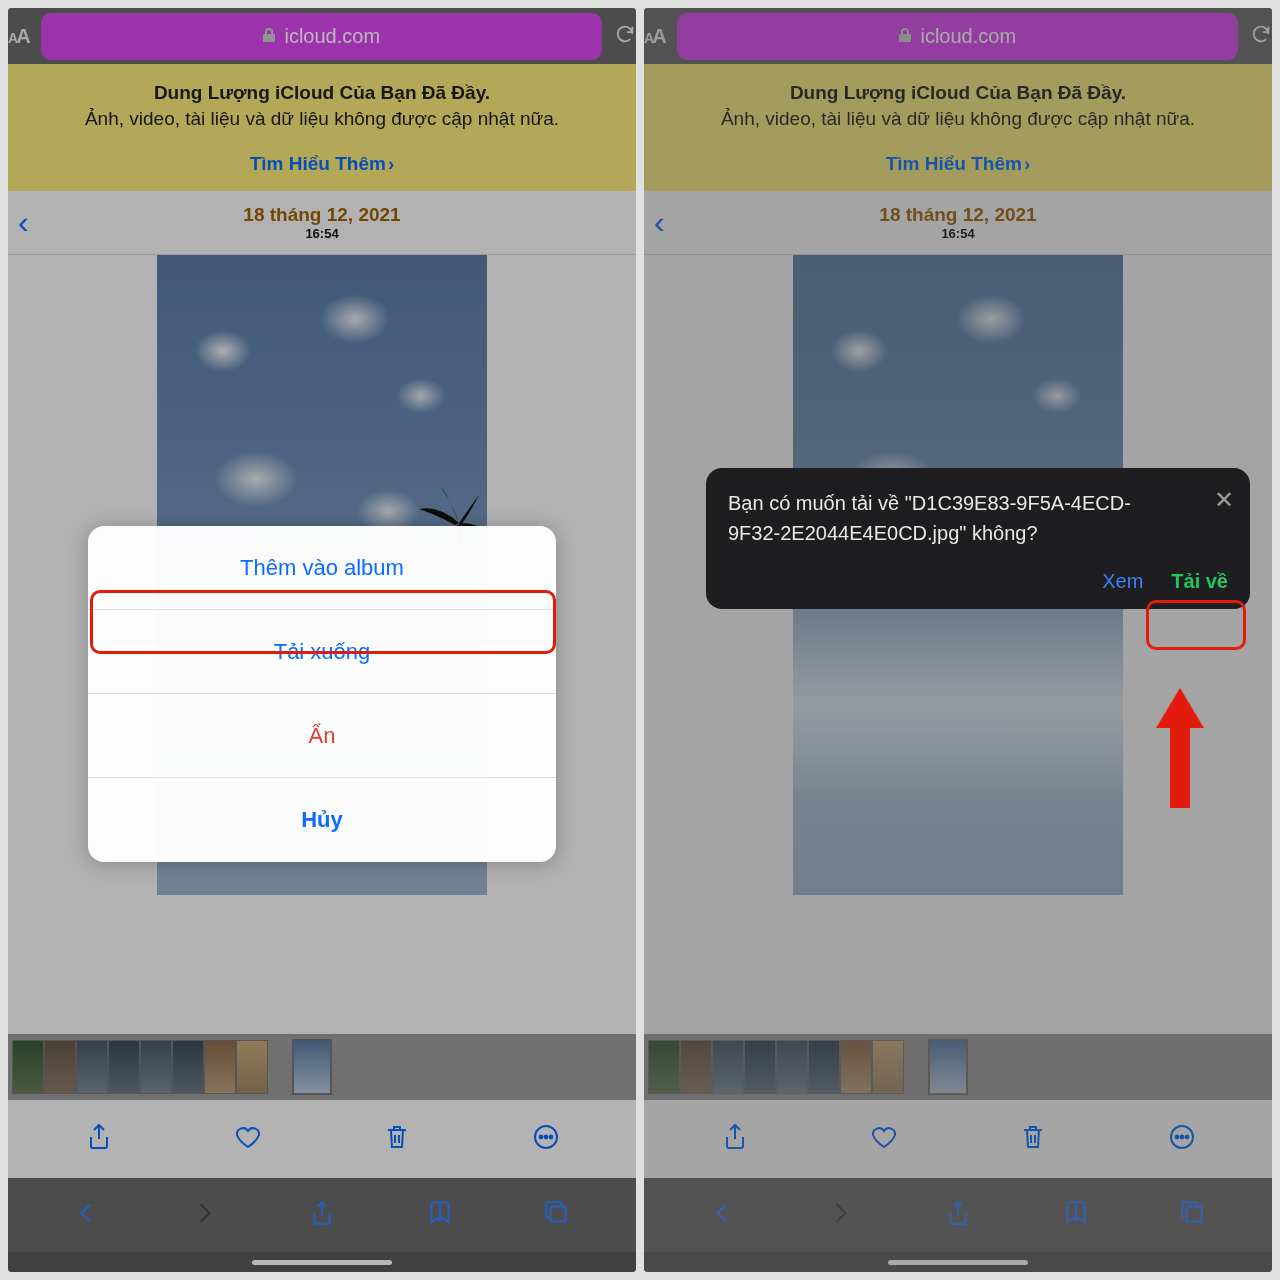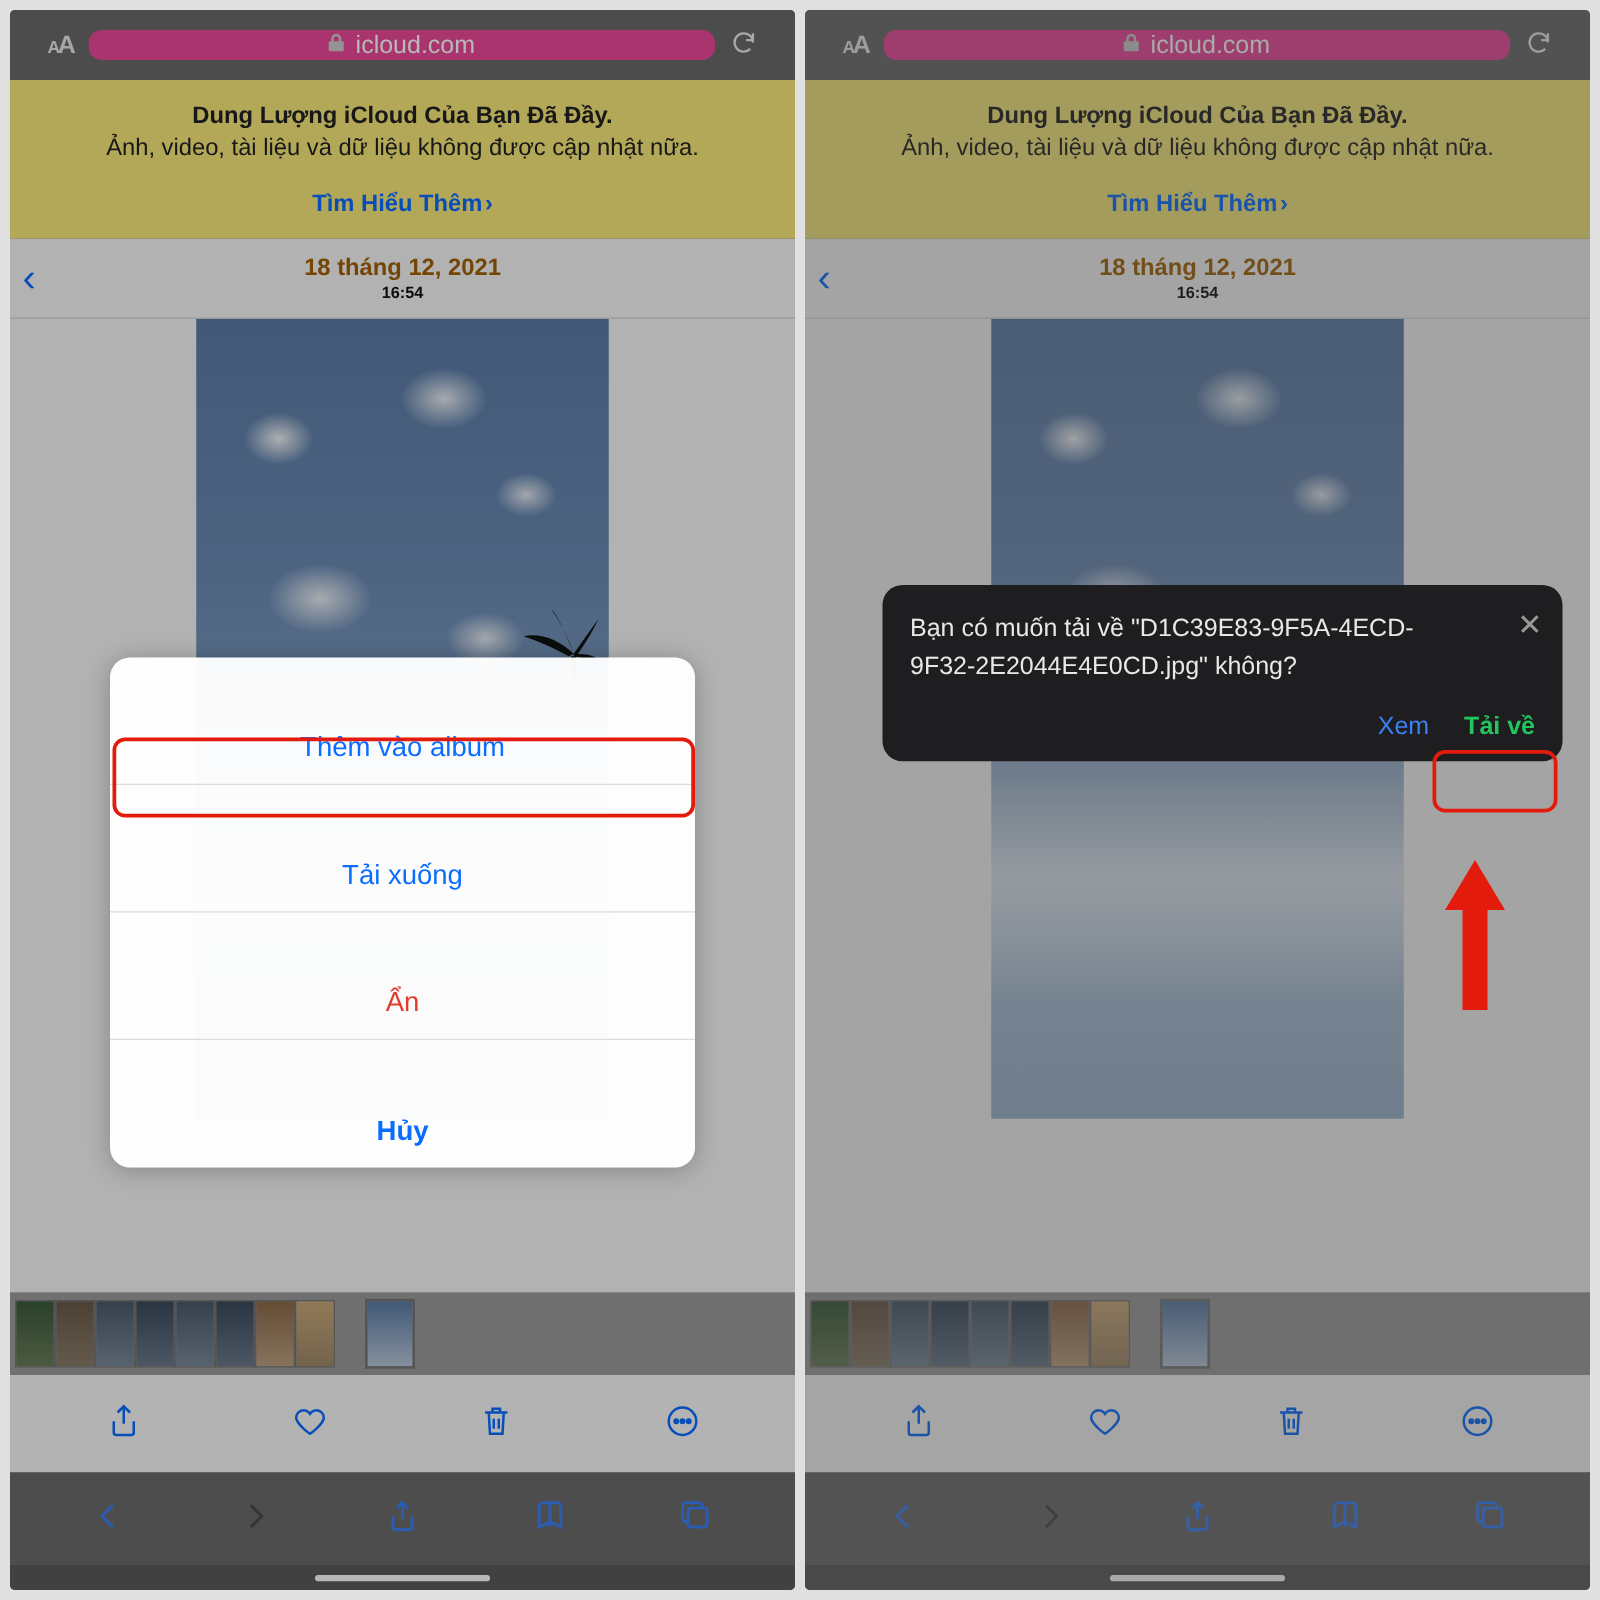--- a/index.html
+++ b/index.html
@@ -16,28 +16,28 @@
     border-radius: 4px;
     display: flex; flex-direction: column;
     position: relative;
     overflow: hidden;
   }
   
   .safari-bar {
     height: 56px;
     background: #6a6a6a;
     display: flex; align-items: center;
-    padding: 0 30px; gap: 0;
+    padding: 0 0; gap: 0;
   }
   .aa { color: #e8e8e8; font-weight: 600; letter-spacing: -2px; }
   .aa .small { font-size: 14px; }
   .aa .big { font-size: 20px; }
   .urlbox {
-    flex: 1; margin: 0 12px; height: 24px;
-    background: #ec4899; border-radius: 10px;
+    flex: 1; margin: 0 12px; height: 47px;
+    background: #d946ef; border-radius: 10px;
     display: flex; align-items: center; justify-content: center;
     color: #fff; font-size: 20px; gap: 8px;
   }
   .lock-icon svg { width: 14px; height: 16px; fill: #ccc; }
   .reload-icon svg { width: 22px; height: 22px; stroke: #eaeaea; fill: none; stroke-width: 2; }
   
   .banner {
     background: #f7e97a;
     padding: 16px 22px 14px;
     text-align: center;
@@ -134,24 +134,23 @@
   .action-sheet {
     position: absolute; left: 50%; transform: translateX(-50%);
     top: 518px;
     width: 468px; z-index: 10;
     background: rgba(255,255,255,.97);
     border-radius: 16px;
     overflow: hidden;
     box-shadow: 0 2px 20px rgba(0,0,0,.25);
   }
   .sheet-item {
-    height: 59px; display: flex; align-items: center; justify-content: center;
+    height: 84px; display: flex; align-items: center; justify-content: center;
     font-size: 22px; color: #0a6dff; font-weight: 400;
     border-bottom: 1px solid #dcdcdc;
-    margin-top: 43px;
   }
   .sheet-item:last-child { border-bottom: none; }
   .sheet-item.red { color: #e33b2e; }
   .sheet-item.bold { font-weight: 600; }
   .red-box {
     position: absolute; border: 3px solid #e31b0c; border-radius: 10px;
     z-index: 20; pointer-events: none;
   }
   
   .dl-dialog {

